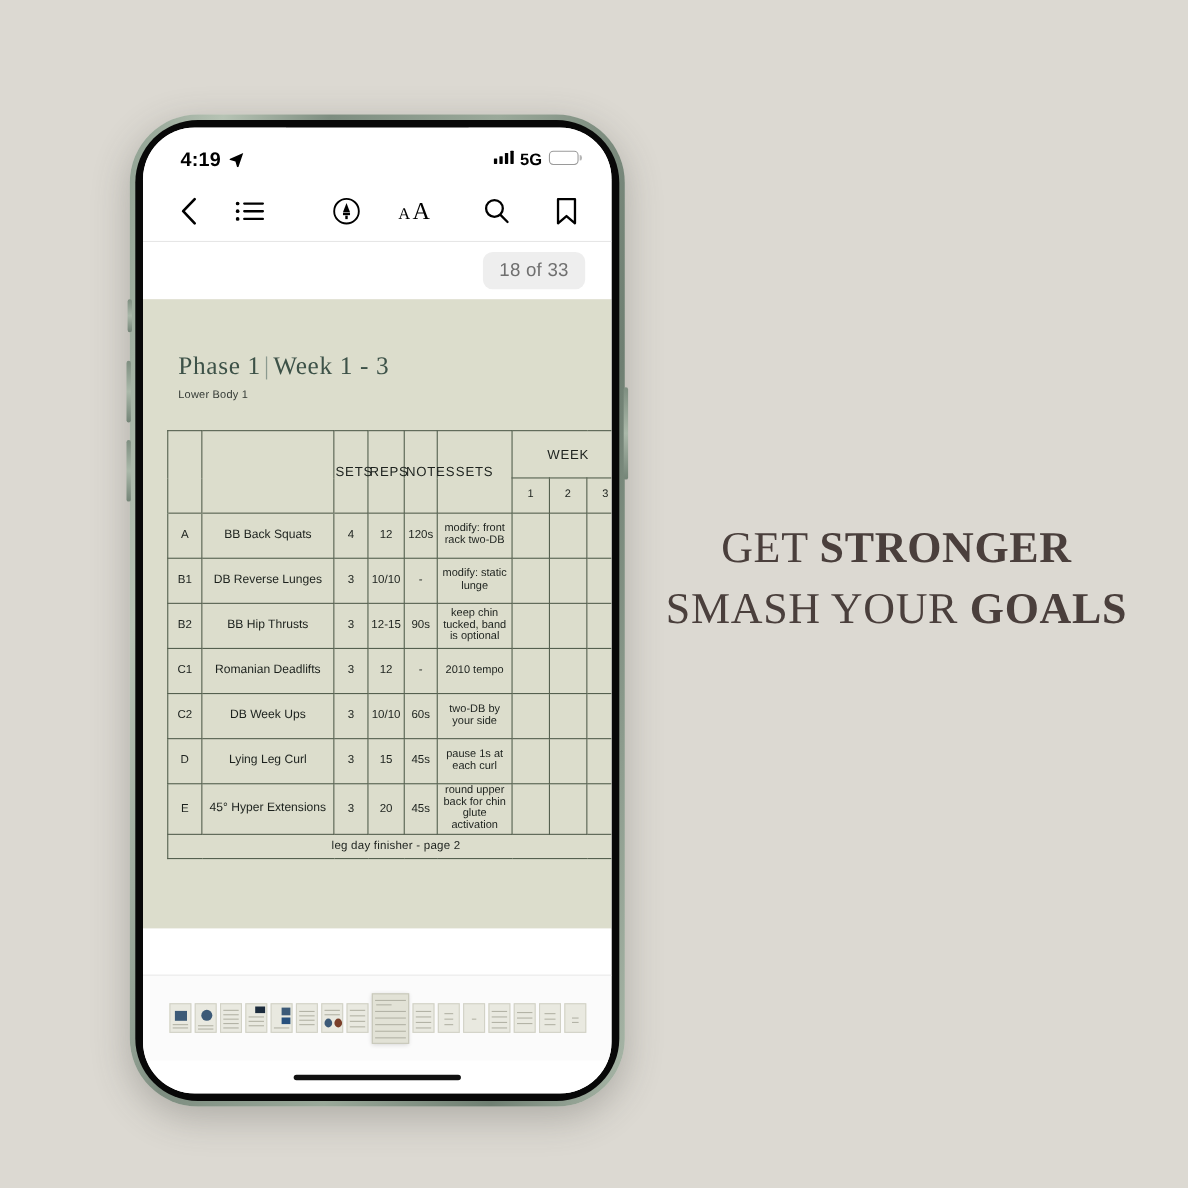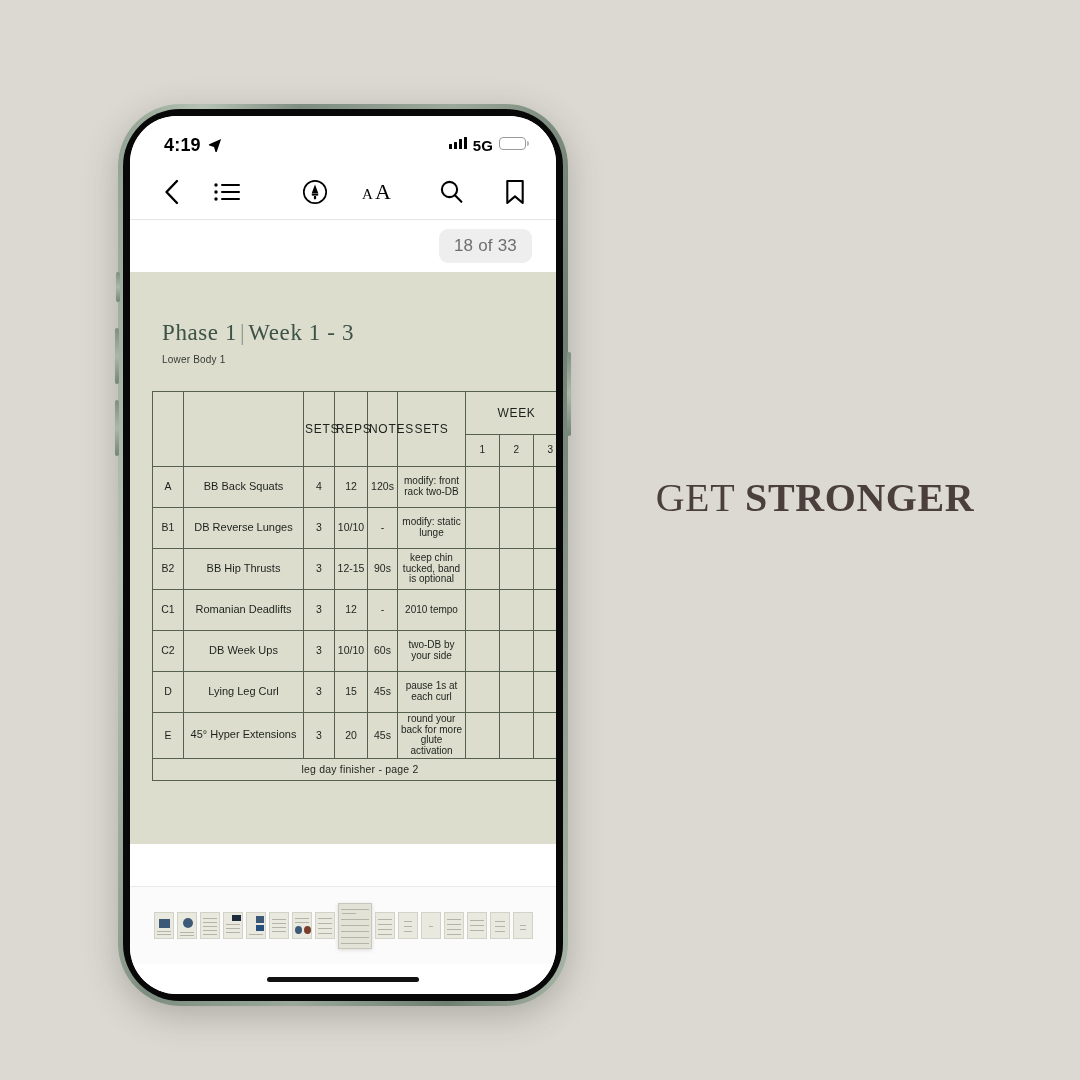--- a/index.html
+++ b/index.html
@@ -406,21 +406,21 @@
             <td class="cell-wk"></td>
             <td class="cell-wk"></td>
             <td class="cell-wk"></td>
           </tr>
           <tr class="data-row">
             <td class="cell-code">E</td>
             <td class="cell-ex">45° Hyper Extensions</td>
             <td class="cell-num">3</td>
             <td class="cell-num">20</td>
             <td class="cell-num">45s</td>
-            <td class="cell-notes">round your back for more glute activation</td>
+            <td class="cell-notes">round upper back for chin glute activation</td>
             <td class="cell-wk"></td>
             <td class="cell-wk"></td>
             <td class="cell-wk"></td>
           </tr>
           <tr class="finisher-row">
             <td colspan="9">leg day finisher - page 2</td>
           </tr>
         </tbody>
       </table>
 
@@ -522,13 +522,14 @@
 
     <div class="home-bar">
       <div class="home-indicator"></div>
     </div>
 
   </div>
 </div>
 
 <div id="marketing-copy">
   <div class="mk-line"><span>GET </span><b>STRONGER</b></div>
+  <div class="mk-line"><span>SMASH YOUR </span><b>GOALS</b></div>
 </div>
 
 </body></html>

